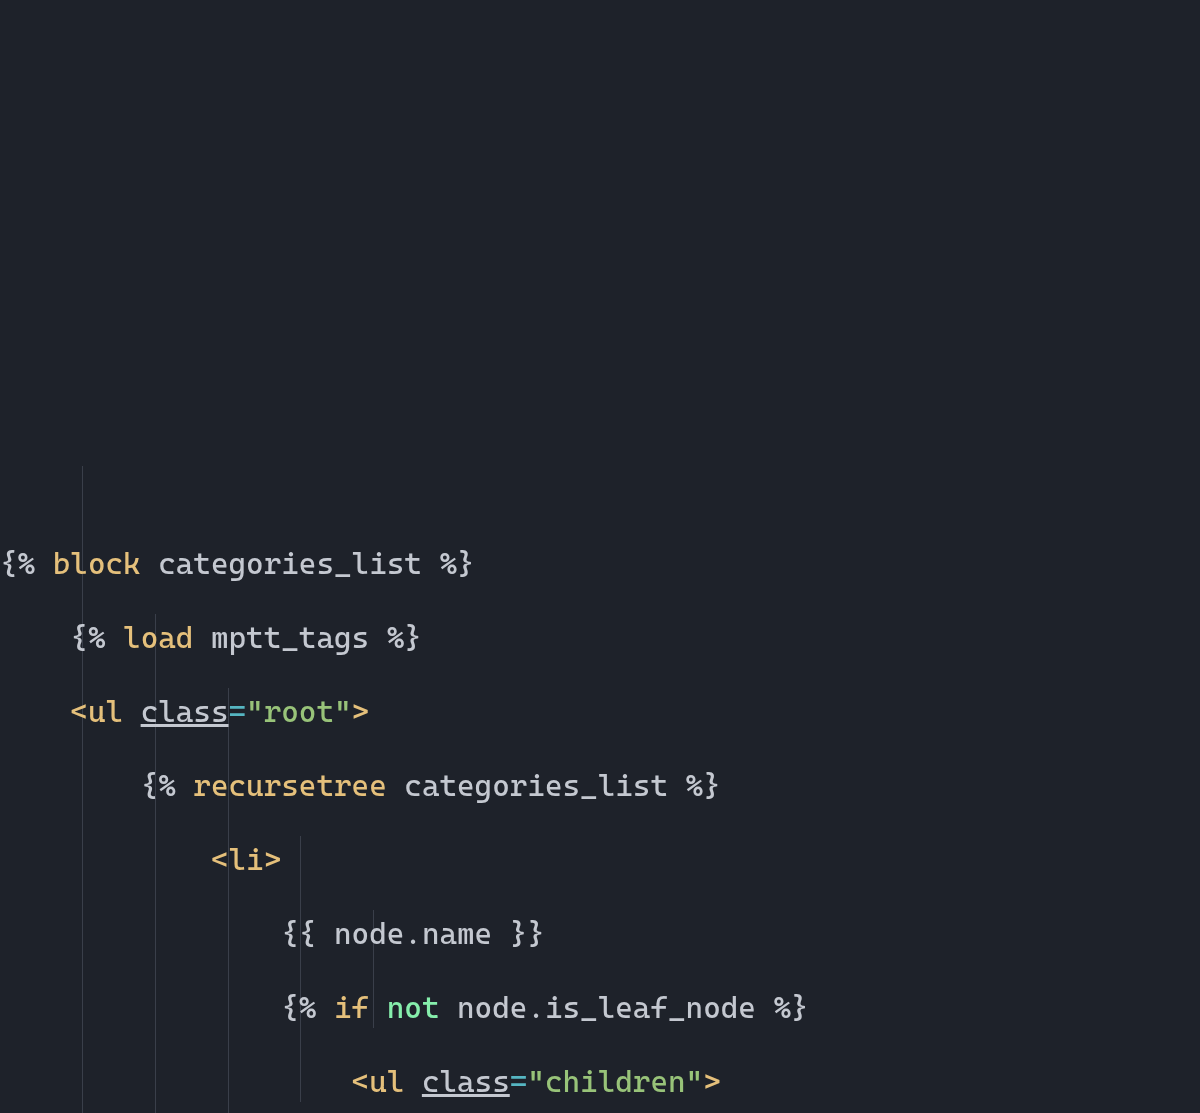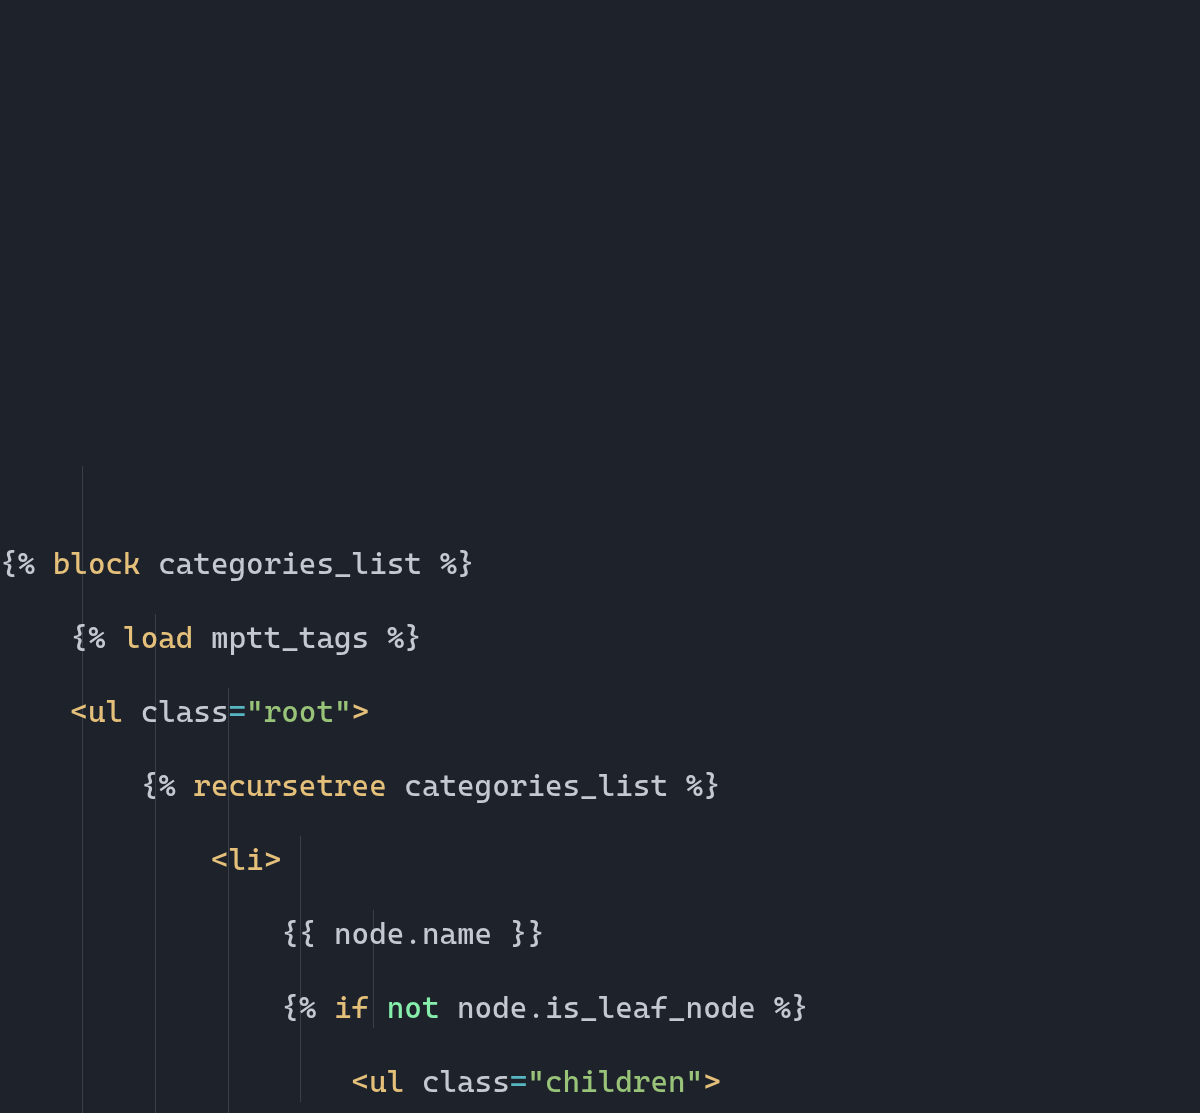--- a/index.html
+++ b/index.html
@@ -37,21 +37,21 @@
     }
     .guide {
       position: absolute;
       width: 1px;
       background-color: #3a3f4a;
     }
     .tok-default { color: #c4c8d0; }
     .tok-delim { color: #c4c8d0; }
     .tok-keyword { color: #e5c07b; }
     .tok-tag { color: #e5c07b; }
-    .tok-attr { color: #c4c8d0; }
+    .tok-attr { color: #c4c8d0; text-decoration: underline; }
     .tok-op { color: #56b6c2; }
     .tok-string { color: #98c379; }
     .tok-not { color: #86efac; }
     .code-text {
       position: relative;
       z-index: 2;
     }
   </style>
 </head>
 <body>

